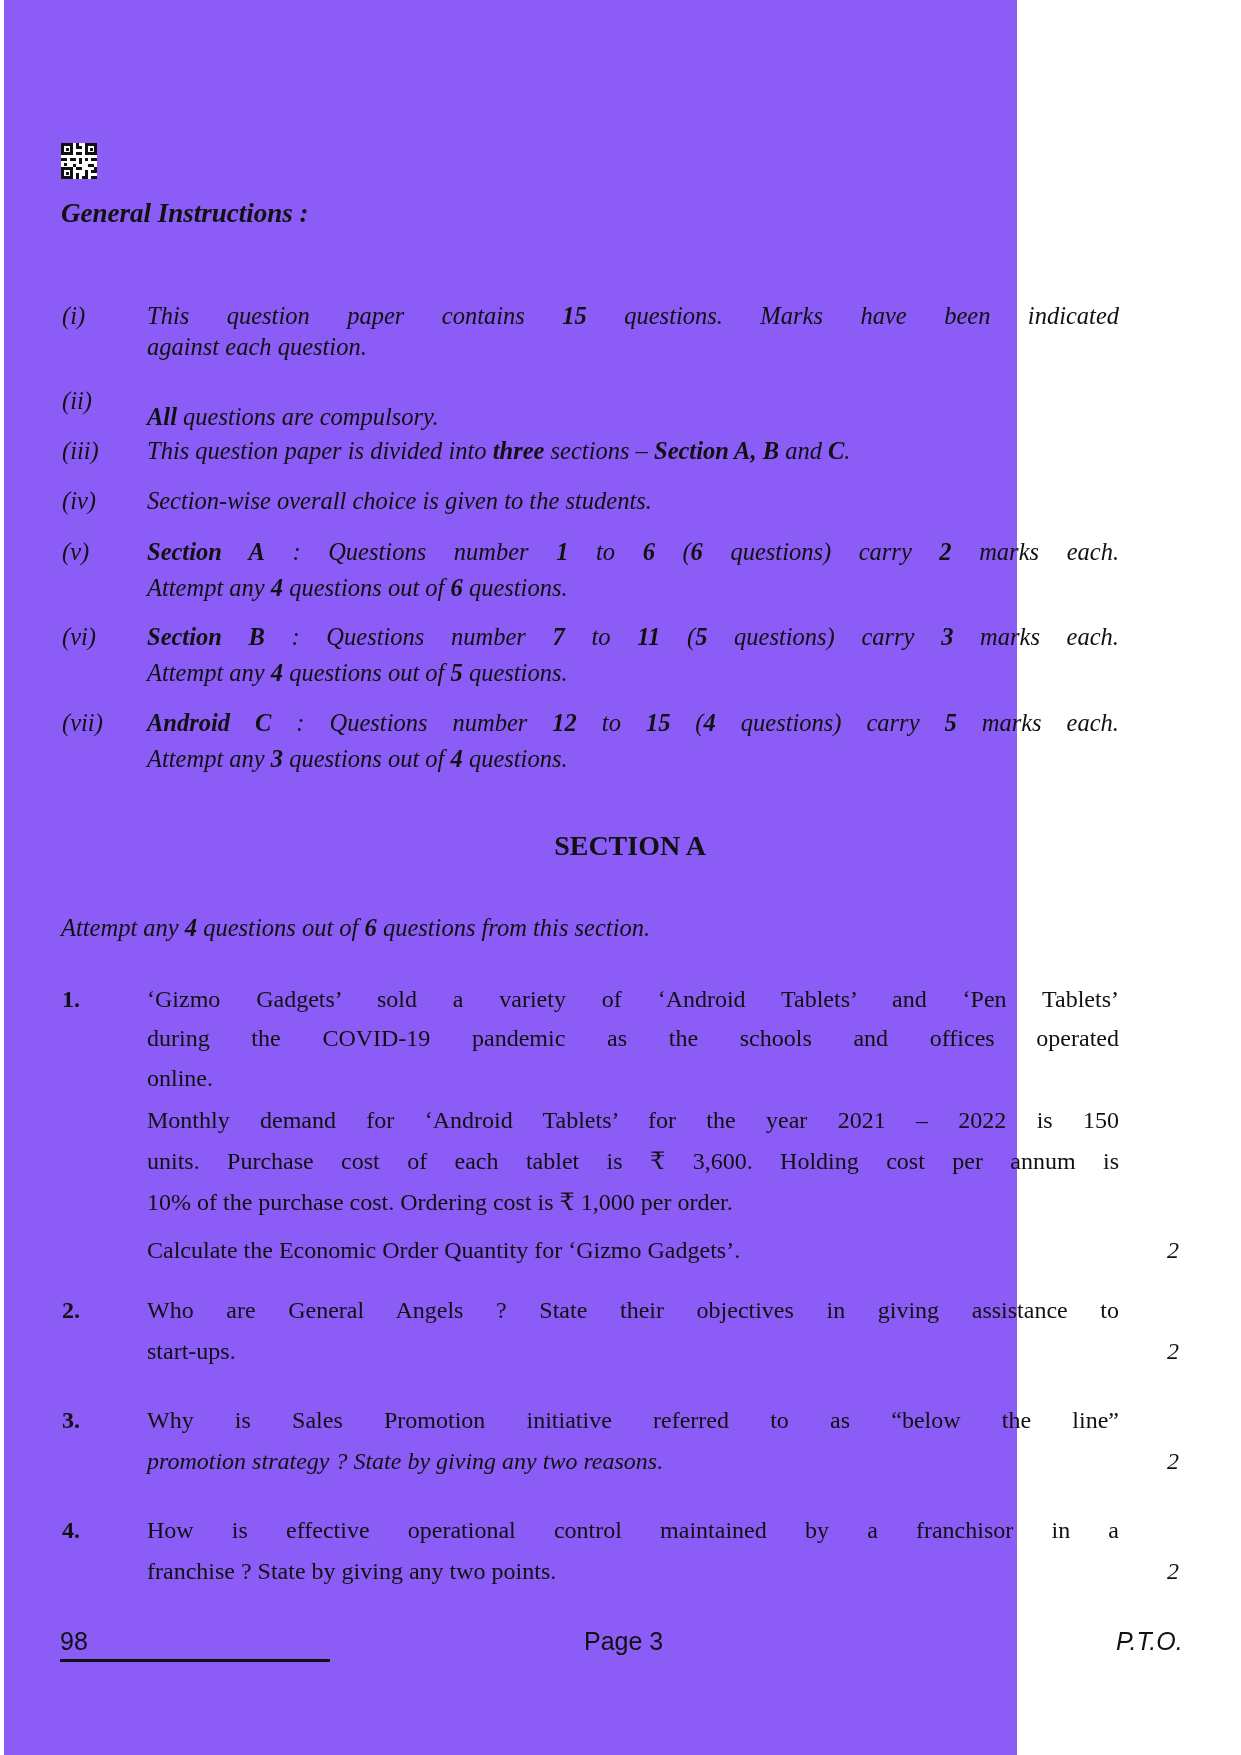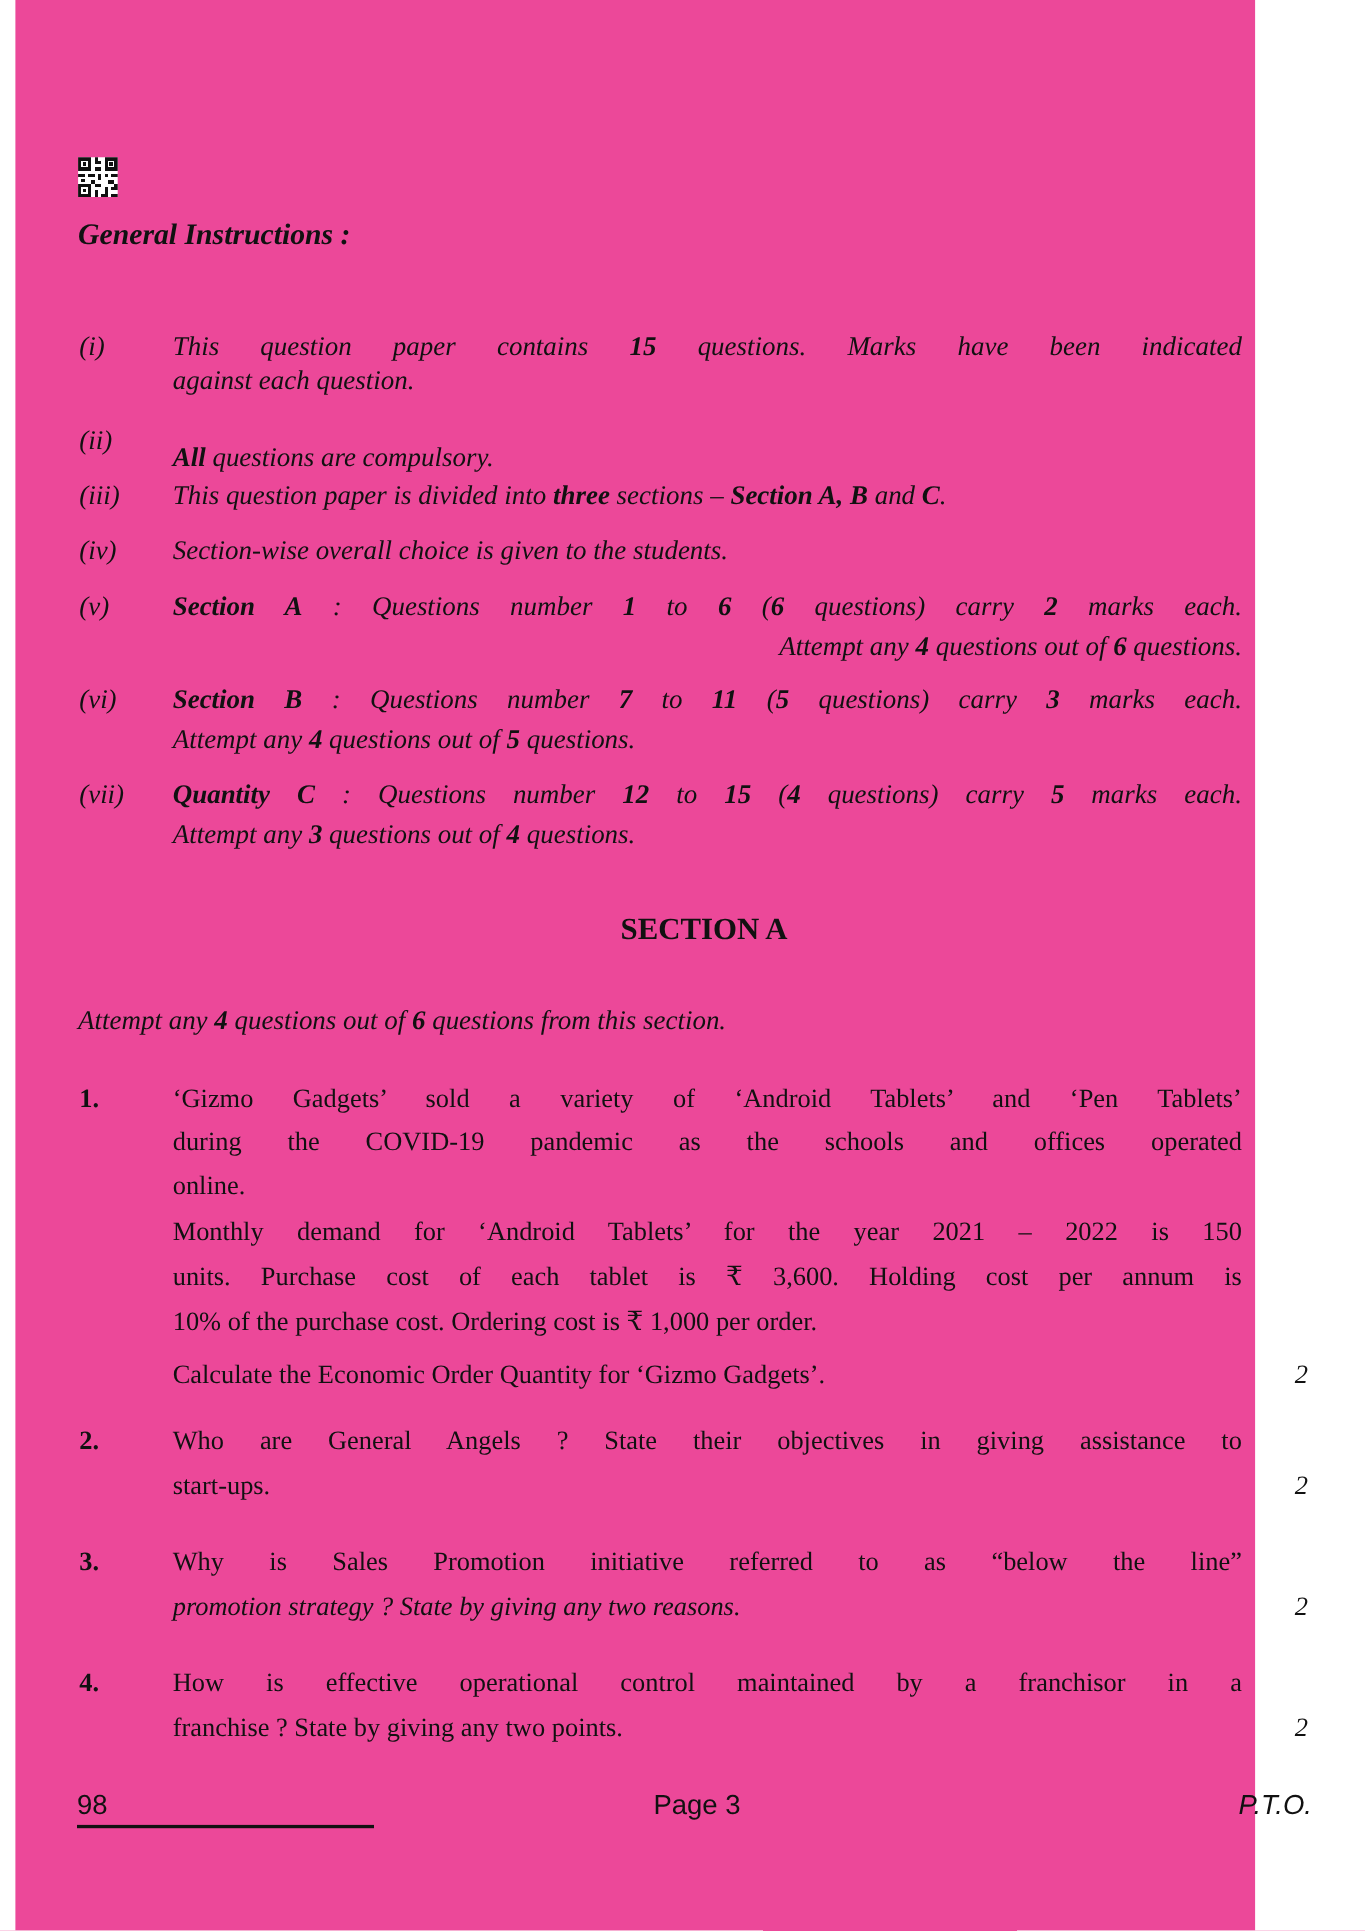--- a/index.html
+++ b/index.html
@@ -1,18 +1,18 @@
 <!DOCTYPE html>
 <html><head>
 <meta charset="utf-8">
 <style>
   html, body { margin: 0; padding: 0; background: #ffffff; }
   body { width: 1241px; height: 1755px; position: relative; overflow: hidden;
          font-family: "DejaVu Serif", "Liberation Serif", serif; color: #111; }
-  .page { position: absolute; left: 14px; top: 0; width: 1127px; height: 1755px; background: #ec4899; }
+  .page { position: absolute; left: 4px; top: 0; width: 1013px; height: 1755px; background: #8b5cf6; }
   .line { position: absolute; white-space: nowrap; line-height: 1; }
   .b { font-weight: bold; }
   .body { font-size: 24px; font-family: "Liberation Serif", "DejaVu Serif", serif; }
   .instr { font-size: 24.5px; font-family: "Liberation Serif", "DejaVu Serif", serif; font-style: italic; }
   .num { position: absolute; left: 58px; font-size: 24.5px; font-family: "Liberation Serif", serif; font-style: italic; line-height: 1; }
   .qnum { position: absolute; left: 58px; font-size: 24px; font-weight: bold; font-family: "Liberation Serif", serif; line-height: 1; }
   .txt { position: absolute; left: 143px; width: 972px; line-height: 1; }
   .just { text-align: justify; text-align-last: justify; }
   .marks { position: absolute; left: 1163px; font-size: 24px; font-style: italic; font-family: "Liberation Serif", serif; line-height: 1; }
   .qr { position: absolute; left: 57px; top: 143px; width: 36px; height: 36px; }
@@ -64,26 +64,26 @@
       <div class="txt instr just" style="top: 304px;"><span>This question paper contains </span><span class="b">15</span><span> questions. Marks have been indicated</span></div>
       <div class="txt instr" style="top: 335px;"><span>against each question.</span></div>
       <div class="num" style="top: 389px;">(ii)</div>
       <div class="txt instr" style="top: 389px; margin-top: 16px;"><span class="b">All</span><span> questions are compulsory.</span></div>
       <div class="num" style="top: 439px;">(iii)</div>
       <div class="txt instr" style="top: 439px;"><span>This question paper is divided into </span><span class="b">three</span><span> sections – </span><span class="b">Section A, B</span><span> and </span><span class="b">C</span><span>.</span></div>
       <div class="num" style="top: 489px;">(iv)</div>
       <div class="txt instr" style="top: 489px;"><span>Section-wise overall choice is given to the students.</span></div>
       <div class="num" style="top: 540px;">(v)</div>
       <div class="txt instr just" style="top: 540px;"><span class="b">Section A</span><span> : Questions number </span><span class="b">1</span><span> to </span><span class="b">6</span><span> (</span><span class="b">6</span><span> questions) carry </span><span class="b">2</span><span> marks each.</span></div>
-      <div class="txt instr" style="top: 576px; text-align: right;"><span>Attempt any </span><span class="b">4</span><span> questions out of </span><span class="b">6</span><span> questions.</span></div>
+      <div class="txt instr" style="top: 576px;"><span>Attempt any </span><span class="b">4</span><span> questions out of </span><span class="b">6</span><span> questions.</span></div>
       <div class="num" style="top: 625px;">(vi)</div>
       <div class="txt instr just" style="top: 625px;"><span class="b">Section B</span><span> : Questions number </span><span class="b">7</span><span> to </span><span class="b">11</span><span> (</span><span class="b">5</span><span> questions) carry </span><span class="b">3</span><span> marks each.</span></div>
       <div class="txt instr" style="top: 661px;"><span>Attempt any </span><span class="b">4</span><span> questions out of </span><span class="b">5</span><span> questions.</span></div>
       <div class="num" style="top: 711px;">(vii)</div>
-      <div class="txt instr just" style="top: 711px;"><span class="b">Quantity C</span><span> : Questions number </span><span class="b">12</span><span> to </span><span class="b">15</span><span> (</span><span class="b">4</span><span> questions) carry </span><span class="b">5</span><span> marks each.</span></div>
+      <div class="txt instr just" style="top: 711px;"><span class="b">Android C</span><span> : Questions number </span><span class="b">12</span><span> to </span><span class="b">15</span><span> (</span><span class="b">4</span><span> questions) carry </span><span class="b">5</span><span> marks each.</span></div>
       <div class="txt instr" style="top: 747px;"><span>Attempt any </span><span class="b">3</span><span> questions out of </span><span class="b">4</span><span> questions.</span></div>
     </div>
 
   <div class="section" style="top:832px;">SECTION A</div>
   <div class="line instr" id="section-instr" style="left:57px; top:916px;"><span>Attempt any </span><span class="b">4</span><span> questions out of </span><span class="b">6</span><span> questions from this section.</span></div>
 
   <div id="questions">
       <div class="qnum" style="top: 987px;">1.</div>
       <div class="txt body just" style="top: 987px;">‘Gizmo Gadgets’ sold a variety of ‘Android Tablets’ and ‘Pen Tablets’</div>
       <div class="txt body just" style="top: 1026px;">during the COVID-19 pandemic as the schools and offices operated</div>

